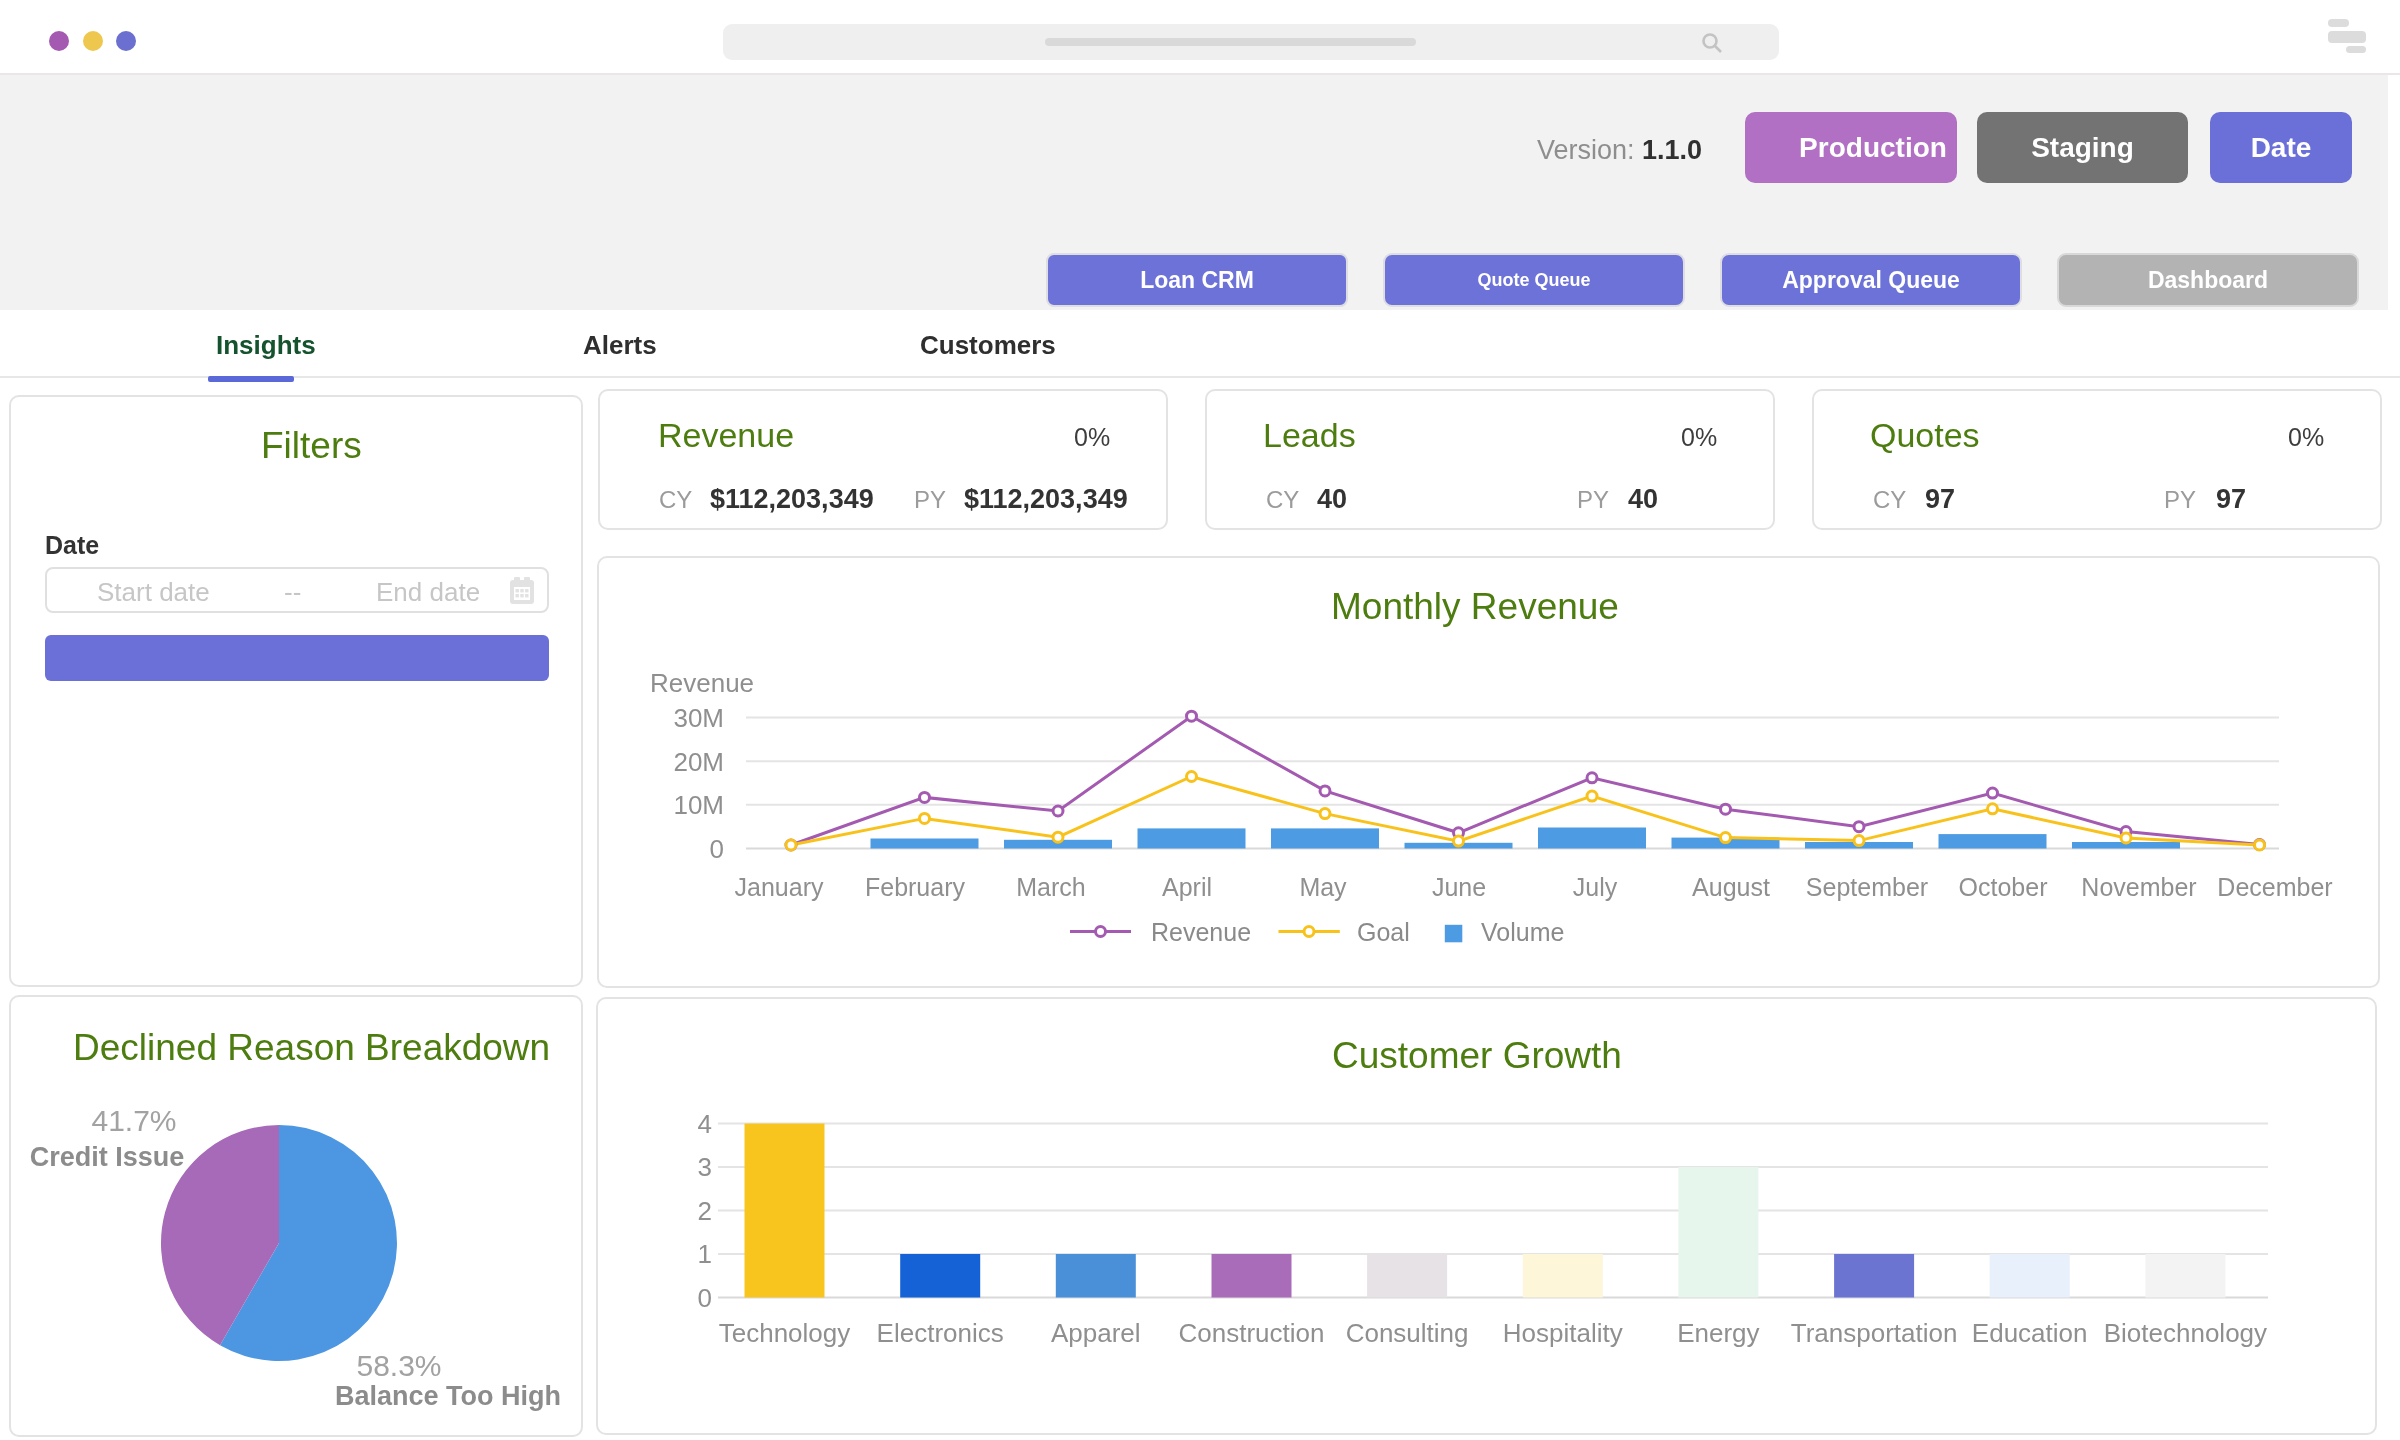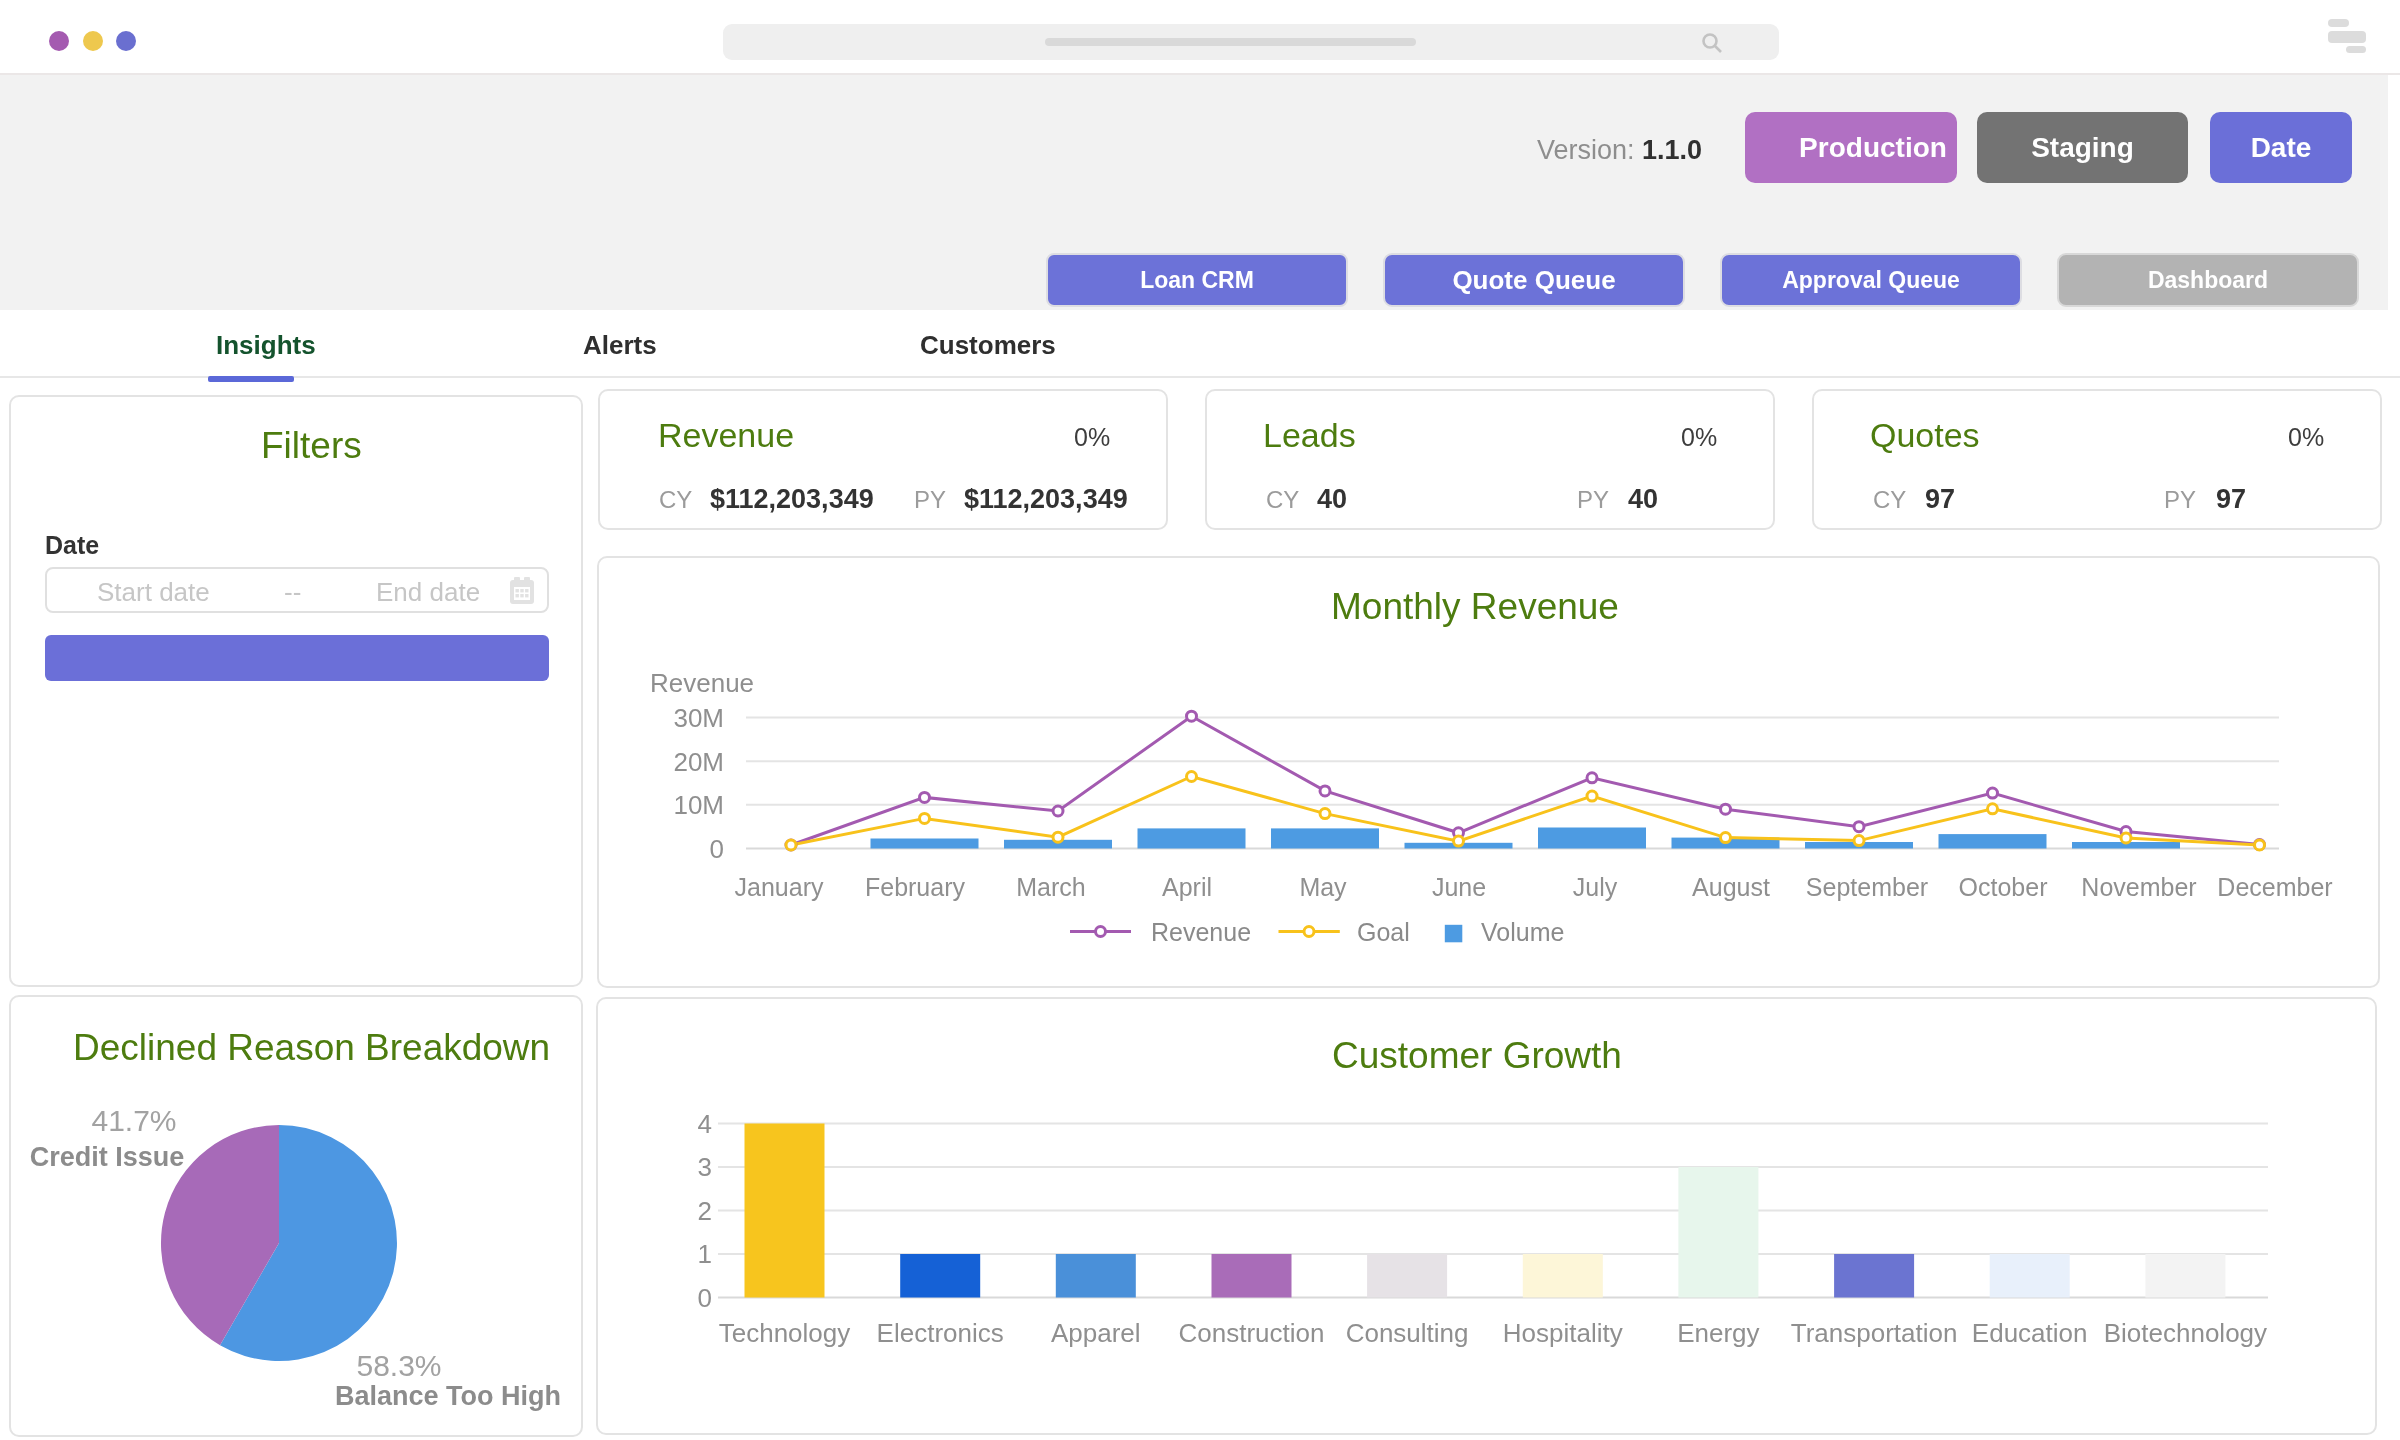--- a/index.html
+++ b/index.html
@@ -48,21 +48,21 @@
   <div class="tr-bar" style="left:2346px; top:46px;  width:20px; height:7px;"></div>
 </div>
 
 <div class="abs" id="header">
   <span id="ver">Version: <b>1.1.0</b></span>
   <div class="btn" style="left:1745px; top:37px; width:212px; height:71px; border-radius:10px; background:#b170c3; font-size:28px; line-height:71px;padding-left:44px;">Production</div>
   <div class="btn" style="left:1977px; top:37px; width:211px; height:71px; border-radius:10px; background:#737373; font-size:28px; line-height:71px;">Staging</div>
   <div class="btn" style="left:2210px; top:37px; width:142px; height:71px; border-radius:10px; background:#6b6fd8; font-size:28px; line-height:71px;">Date</div>
 
   <div class="btn" style="left:1046px; top:178px; width:302px; height:54px; border-radius:8px; background:#6c72d8; border:2px solid #dddde2; font-size:23px; line-height:50px;">Loan CRM</div>
-  <div class="btn" style="left:1383px; top:178px; width:302px; height:54px; border-radius:9px; background:#6c72d8; border:2px solid #dddde2; font-size:26px; line-height:50px;">Quote Queue</div>
+  <div class="btn" style="left:1383px; top:178px; width:302px; height:54px; border-radius:9px; background:#6c72d8; border:2px solid #dddde2; font-size:18px; line-height:50px;">Quote Queue</div>
   <div class="btn" style="left:1720px; top:178px; width:302px; height:54px; border-radius:9px; background:#6c72d8; border:2px solid #dddde2; font-size:23px; line-height:50px;">Approval Queue</div>
   <div class="btn" style="left:2057px; top:178px; width:302px; height:54px; border-radius:9px; background:#b3b3b3; border:2px solid #d8d8d8; font-size:23px; line-height:50px;">Dashboard</div>
 </div>
 
 <div class="abs" id="tabs">
   <span class="tab" style="left:216px; color:#14532d;">Insights</span>
   <span class="tab" style="left:583px;">Alerts</span>
   <span class="tab" style="left:920px;">Customers</span>
   <div style="position:absolute; left:208px; top:66px; width:86px; height:6px; background:#5b68d8; border-radius:2px;"></div>
 </div>

